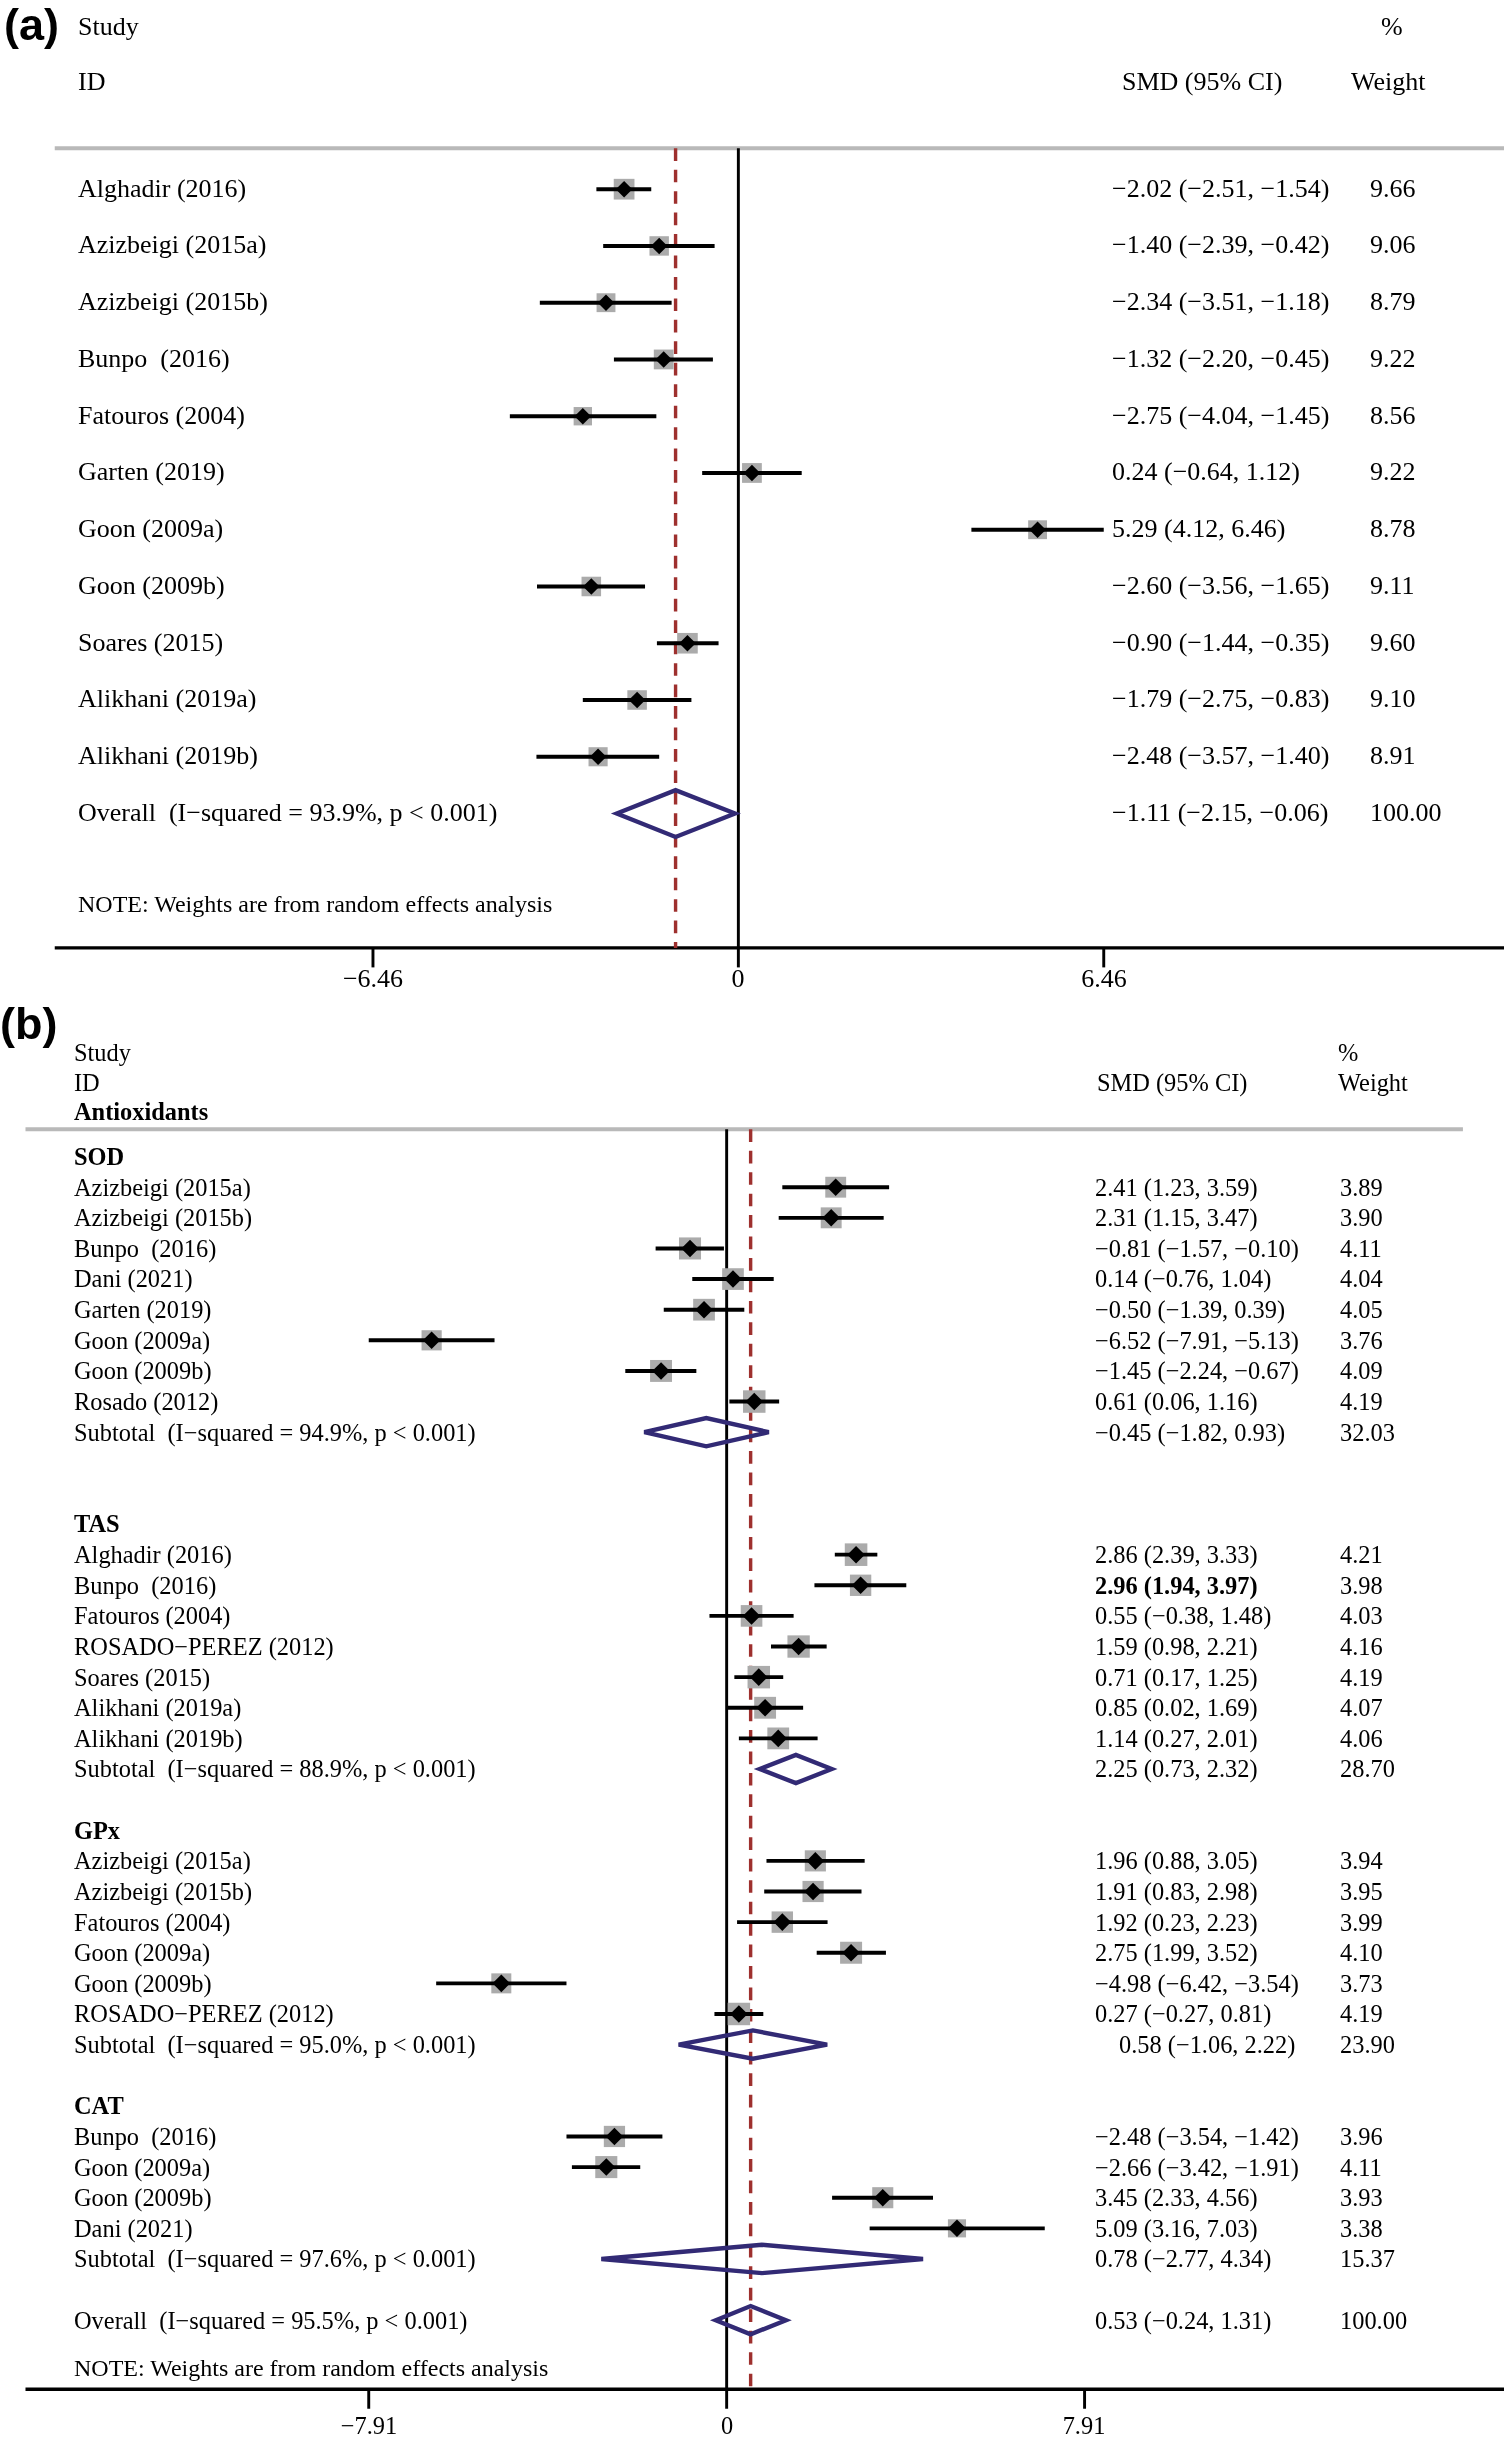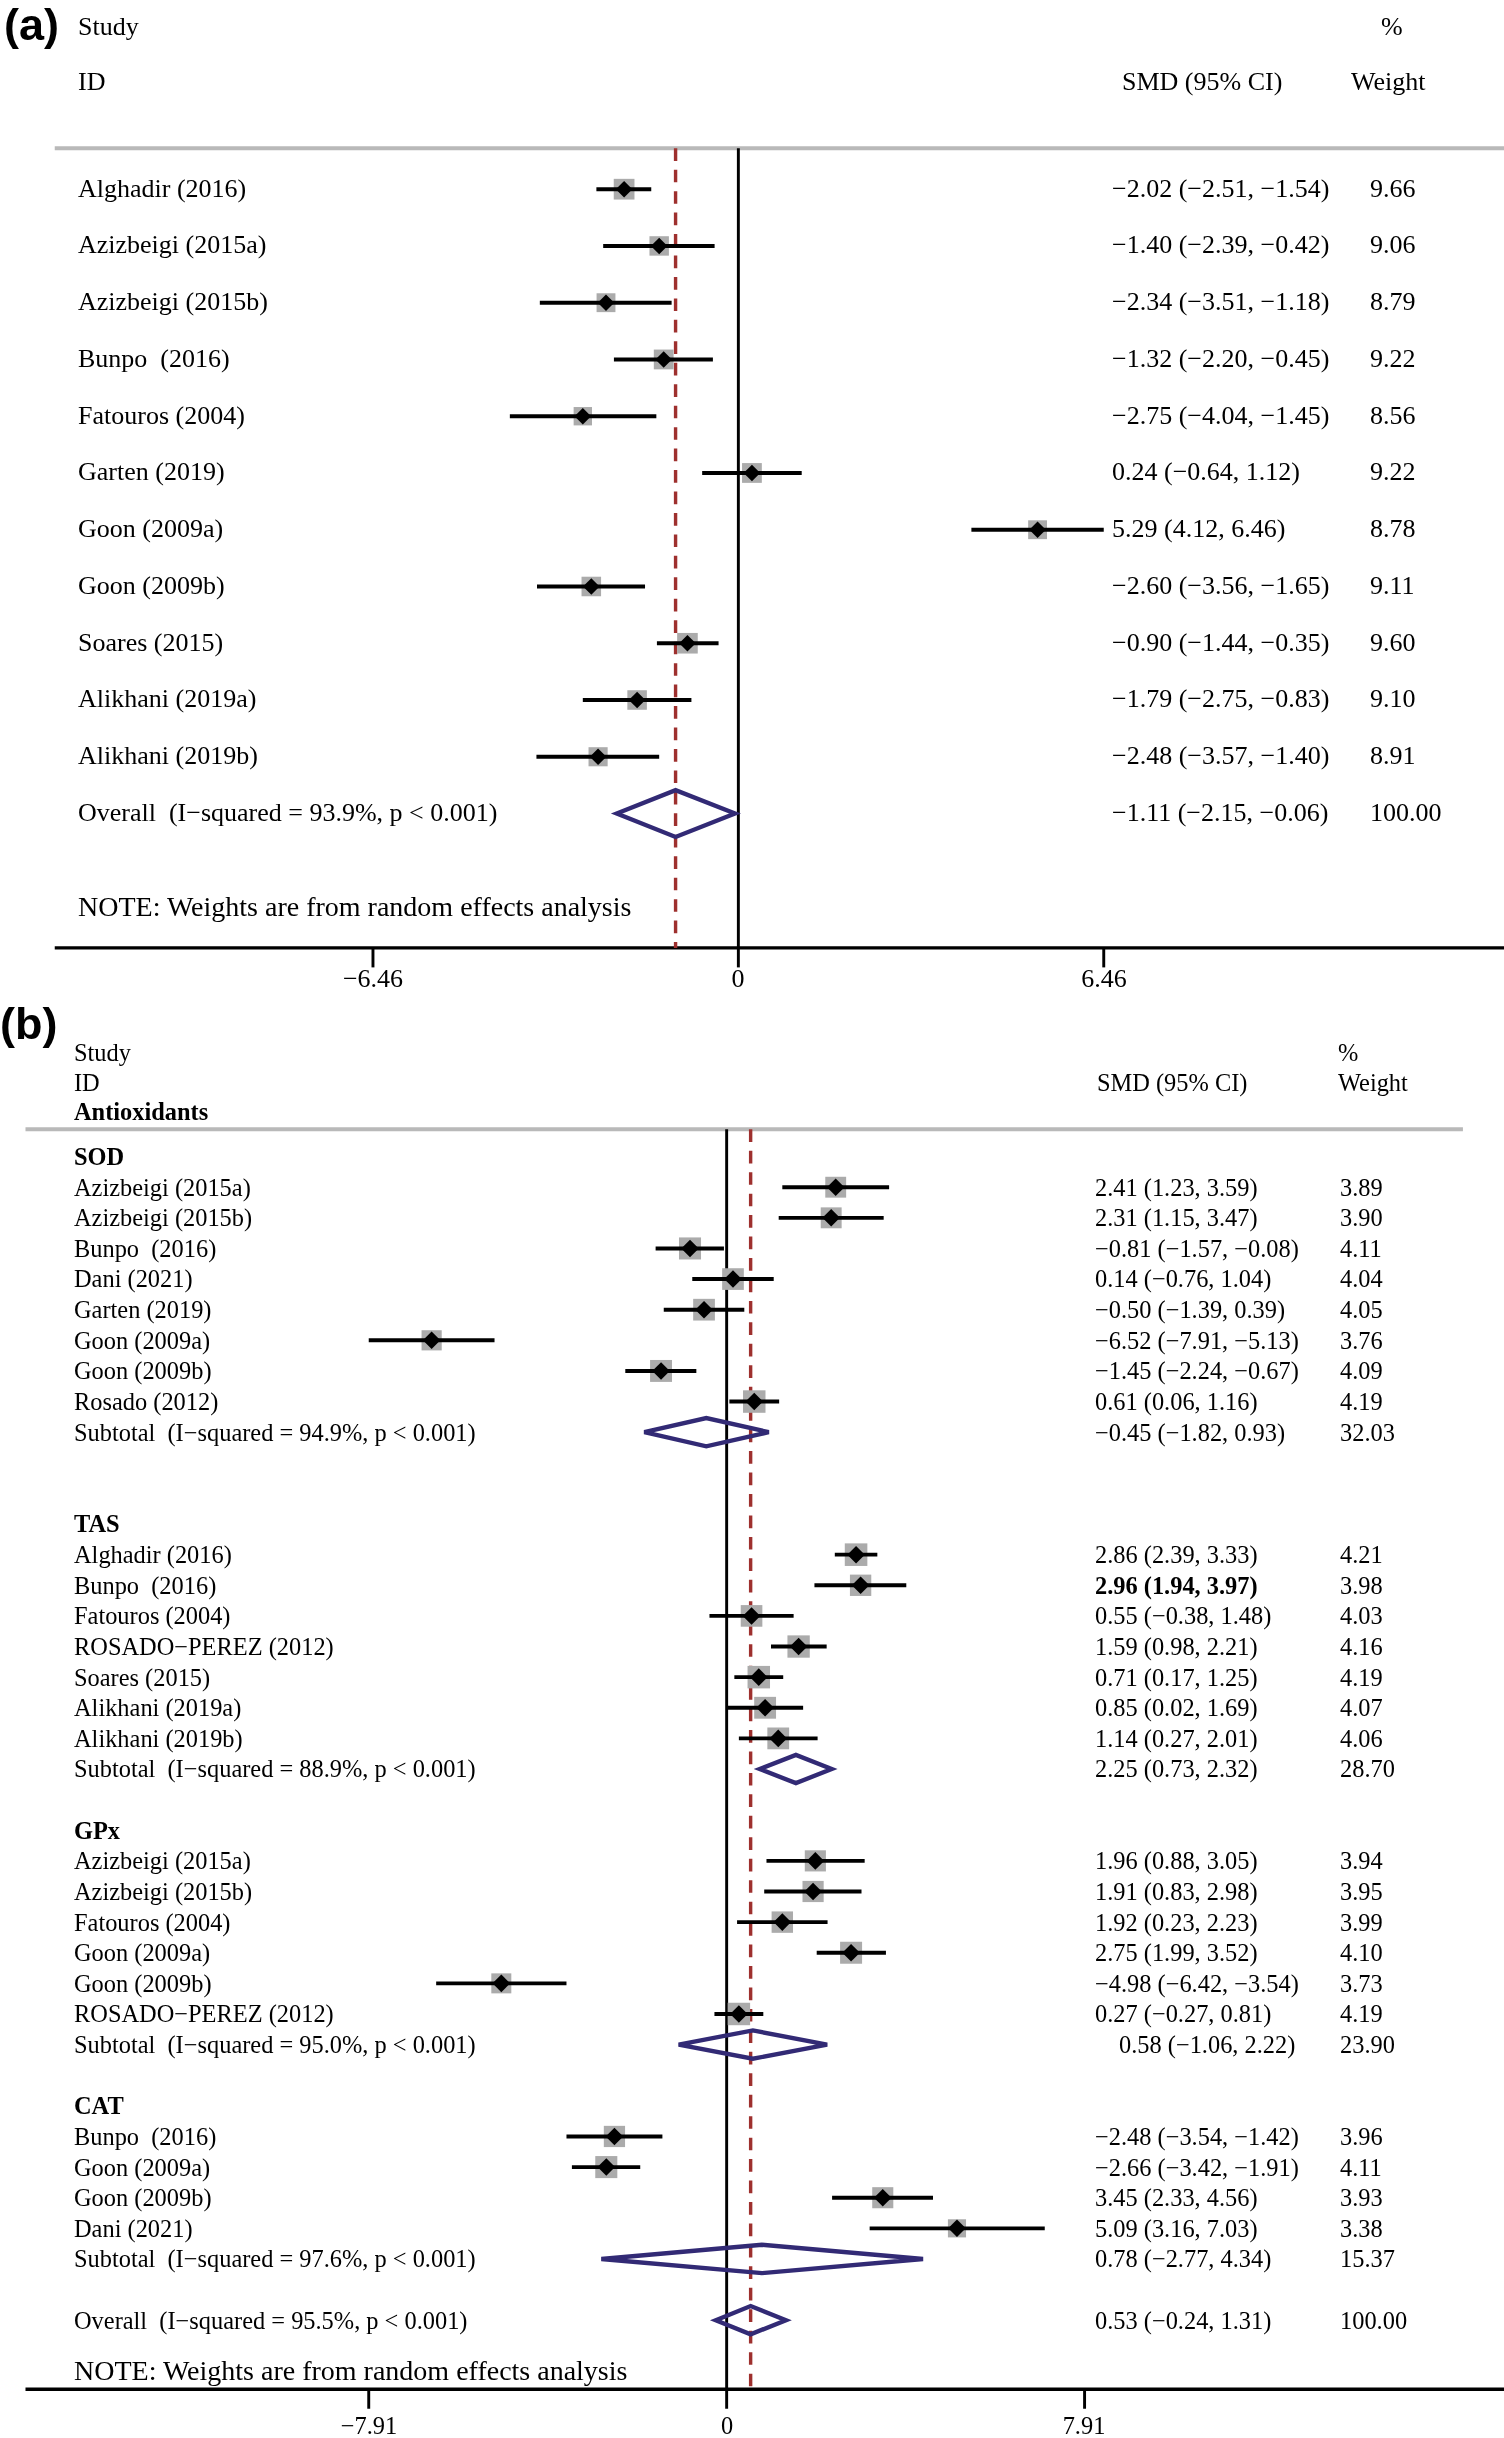--- a/index.html
+++ b/index.html
@@ -3,21 +3,21 @@
 <meta charset="utf-8">
 <style>
   html,body{margin:0;padding:0;background:#ffffff;}
   #fig{position:relative;width:1505px;height:2438px;background:#ffffff;overflow:hidden;
        font-family:"Liberation Serif", serif;color:#000;}
   #plot-svg{position:absolute;left:0;top:0;}
   .t{position:absolute;white-space:pre;line-height:1.04;}
   .pa{font-size:26px;}
   .pb{font-size:24.4px;}
   .bold{font-weight:bold;}
-  .note{font-size:28px;}
+  .note{font-size:24px;}
   .letter{font-family:"Liberation Sans", sans-serif;font-weight:bold;font-size:45px;line-height:1;}
   .tickl{transform:translateX(-50%);}
   
   #a-letter{left:3.9px;top:2px;}
   #a-study{left:78px;top:12.7px;}
   #a-id{left:78px;top:68px;}
   #a-pct{left:1381px;top:12.7px;}
   #a-smd-h{left:1122px;top:68px;}
   #a-weight-h{left:1351px;top:68px;}
   #a-note{left:78px;top:892px;}
@@ -208,21 +208,21 @@
       <span class="t pb tickl" style="left: 727px; top: 2413px;">0</span>
       <span class="t pb tickl" style="left: 1084px; top: 2413px;">7.91</span>
       <span class="t pb bold" style="left: 74px; top: 1144px;">SOD</span>
       <span class="t pb" style="left: 74px; top: 1175px;">Azizbeigi (2015a)</span>
       <span class="t pb" style="left: 1095px; top: 1175px;">2.41 (1.23, 3.59)</span>
       <span class="t pb" style="left: 1340px; top: 1175px;">3.89</span>
       <span class="t pb" style="left: 74px; top: 1205px;">Azizbeigi (2015b)</span>
       <span class="t pb" style="left: 1095px; top: 1205px;">2.31 (1.15, 3.47)</span>
       <span class="t pb" style="left: 1340px; top: 1205px;">3.90</span>
       <span class="t pb" style="left: 74px; top: 1236px;">Bunpo  (2016)</span>
-      <span class="t pb" style="left: 1095px; top: 1236px;">−0.81 (−1.57, −0.08)</span>
+      <span class="t pb" style="left: 1095px; top: 1236px;">−0.81 (−1.57, −0.10)</span>
       <span class="t pb" style="left: 1340px; top: 1236px;">4.11</span>
       <span class="t pb" style="left: 74px; top: 1266px;">Dani (2021)</span>
       <span class="t pb" style="left: 1095px; top: 1266px;">0.14 (−0.76, 1.04)</span>
       <span class="t pb" style="left: 1340px; top: 1266px;">4.04</span>
       <span class="t pb" style="left: 74px; top: 1297px;">Garten (2019)</span>
       <span class="t pb" style="left: 1095px; top: 1297px;">−0.50 (−1.39, 0.39)</span>
       <span class="t pb" style="left: 1340px; top: 1297px;">4.05</span>
       <span class="t pb" style="left: 74px; top: 1328px;">Goon (2009a)</span>
       <span class="t pb" style="left: 1095px; top: 1328px;">−6.52 (−7.91, −5.13)</span>
       <span class="t pb" style="left: 1340px; top: 1328px;">3.76</span>

